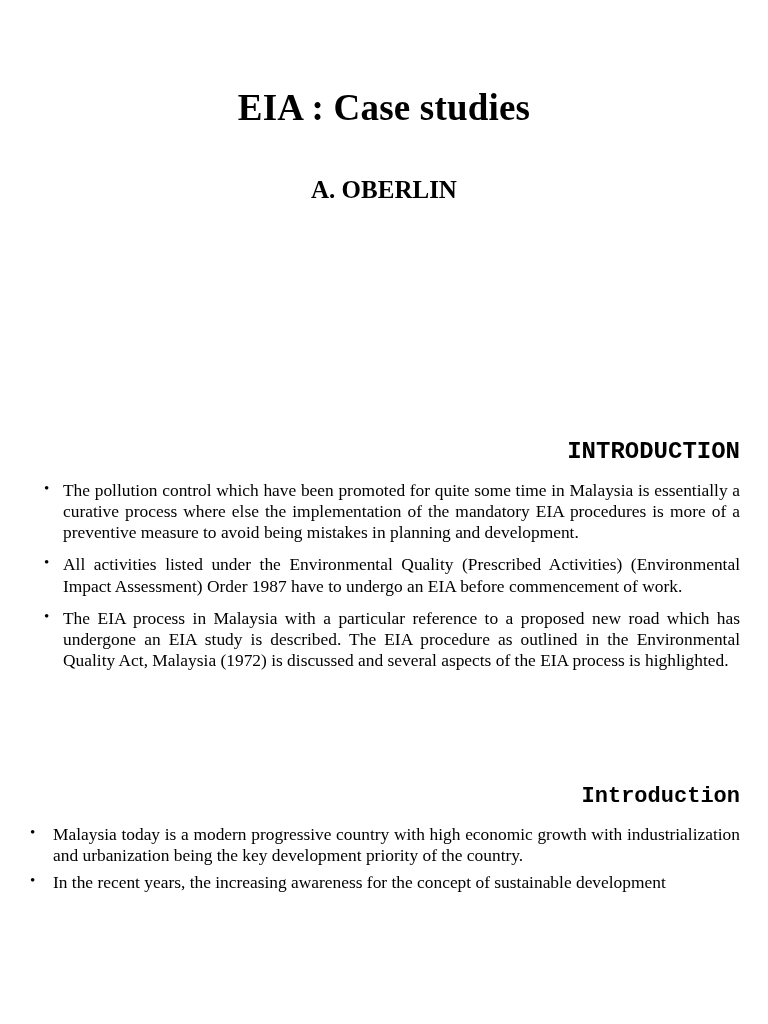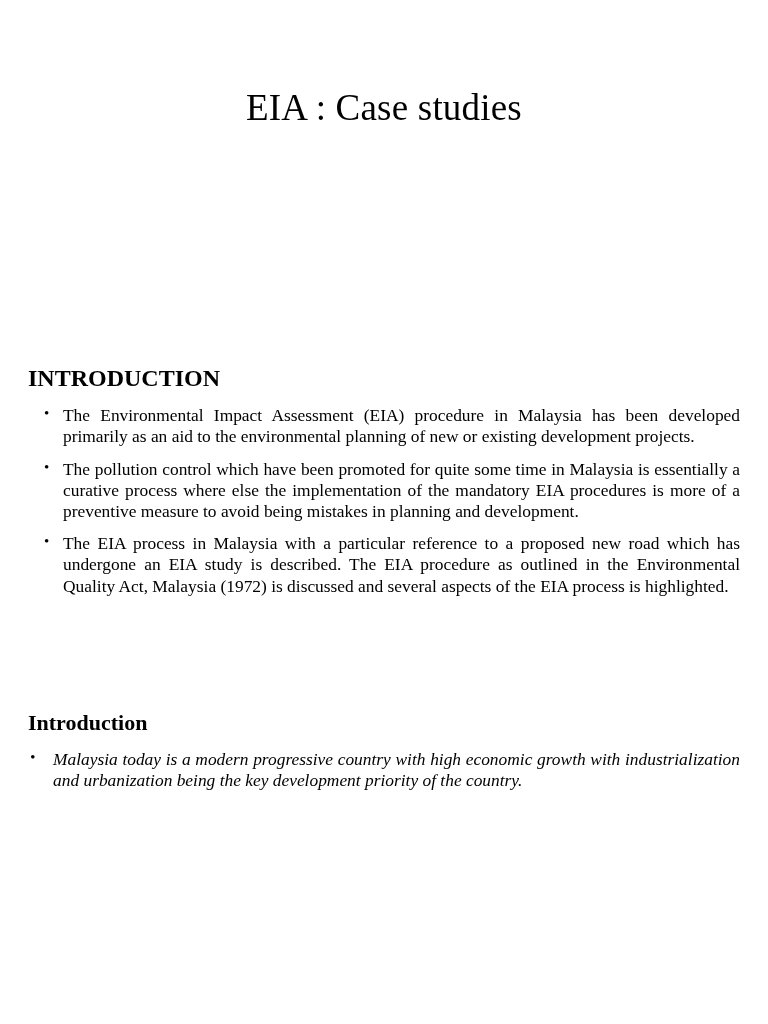--- a/index.html
+++ b/index.html
@@ -17,40 +17,41 @@
   .page {
     position: relative;
     width: 768px;
     height: 1024px;
     box-sizing: border-box;
     padding: 0 28px;
   }
   .slide-title {
     text-align: center;
     font-size: 37px;
-    font-weight: normal;
+    font-weight: bold;
     letter-spacing: 0.2px;
     margin: 0;
     padding-top: 88px;
     line-height: 1.1;
   }
   .slide-author {
     text-align: center;
     font-size: 25px;
     font-weight: bold;
     margin: 0;
     padding-top: 47px;
     line-height: 1.1;
   }
   .section-heading {
-    text-align: left;
+    text-align: right;
     font-size: 24px;
     font-weight: bold;
     margin: 0;
     line-height: 1.1;
+    font-family: Liberation Mono, monospace;
   }
   .sec1 {
     padding-top: 236px;
   }
   .sec2 {
     padding-top: 103px;
     font-size: 22px;
   }
   ul.bullets {
     list-style: none;
@@ -76,44 +77,45 @@
   }
   ul.bullets li::before {
     content: "\2022";
     position: absolute;
     left: 6px;
     top: -1px;
     font-size: 15px;
   }
   ul.bullets.second li {
     margin-bottom: 6px;
-    font-style: italic;
   }
   ul.bullets.second li::before {
     left: 2px;
   }
   .clipped {
     overflow: hidden;
   }
 </style>
 </head>
 <body>
 
 <div class="page">
 
   <h1 class="slide-title">EIA : Case studies</h1>
 
+  <h2 class="slide-author">A. OBERLIN</h2>
 
   <h3 class="section-heading sec1">INTRODUCTION</h3>
 
   <ul class="bullets first">
-    <li>The Environmental Impact Assessment (EIA) procedure in Malaysia has been developed primarily as an aid to the environmental planning of new or existing development projects.</li>
     <li>The pollution control which have been promoted for quite some time in Malaysia is essentially a curative process where else the implementation of the mandatory EIA procedures is more of a preventive measure to avoid being mistakes in planning and development.</li>
+    <li>All activities listed under the Environmental Quality (Prescribed Activities) (Environmental Impact Assessment) Order 1987 have to undergo an EIA before commencement of work.</li>
     <li>The EIA process in Malaysia with a particular reference to a proposed new road which has undergone an EIA study is described. The EIA procedure as outlined in the Environmental Quality Act, Malaysia (1972) is discussed and several aspects of the EIA process is highlighted.</li>
   </ul>
 
   <h3 class="section-heading sec2">Introduction</h3>
 
   <ul class="bullets second clipped">
     <li>Malaysia today is a modern progressive country with high economic growth with industrialization and urbanization being the key development priority of the country.</li>
+    <li>In the recent years, the increasing awareness for the concept of sustainable development</li>
   </ul>
 
 </div>
 
 </body></html>

